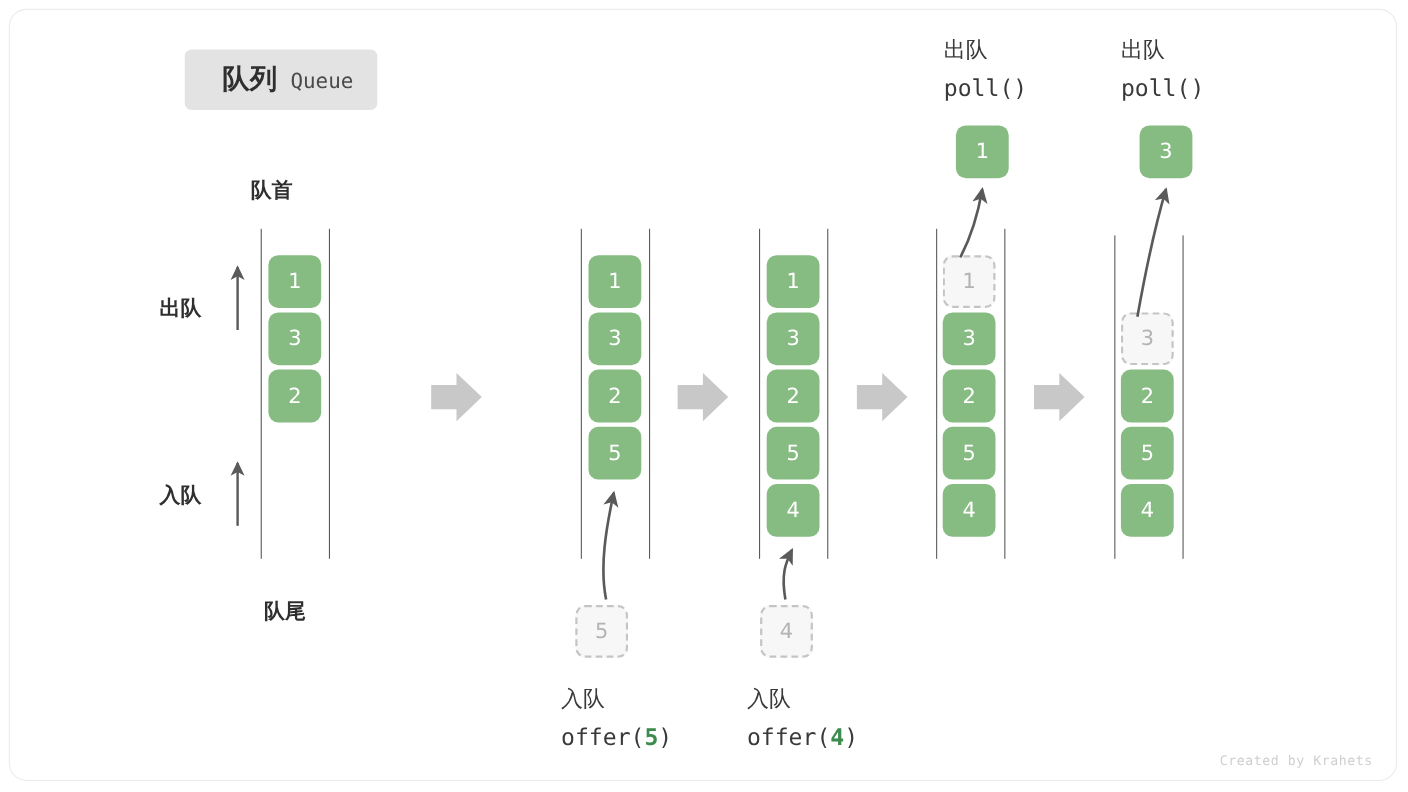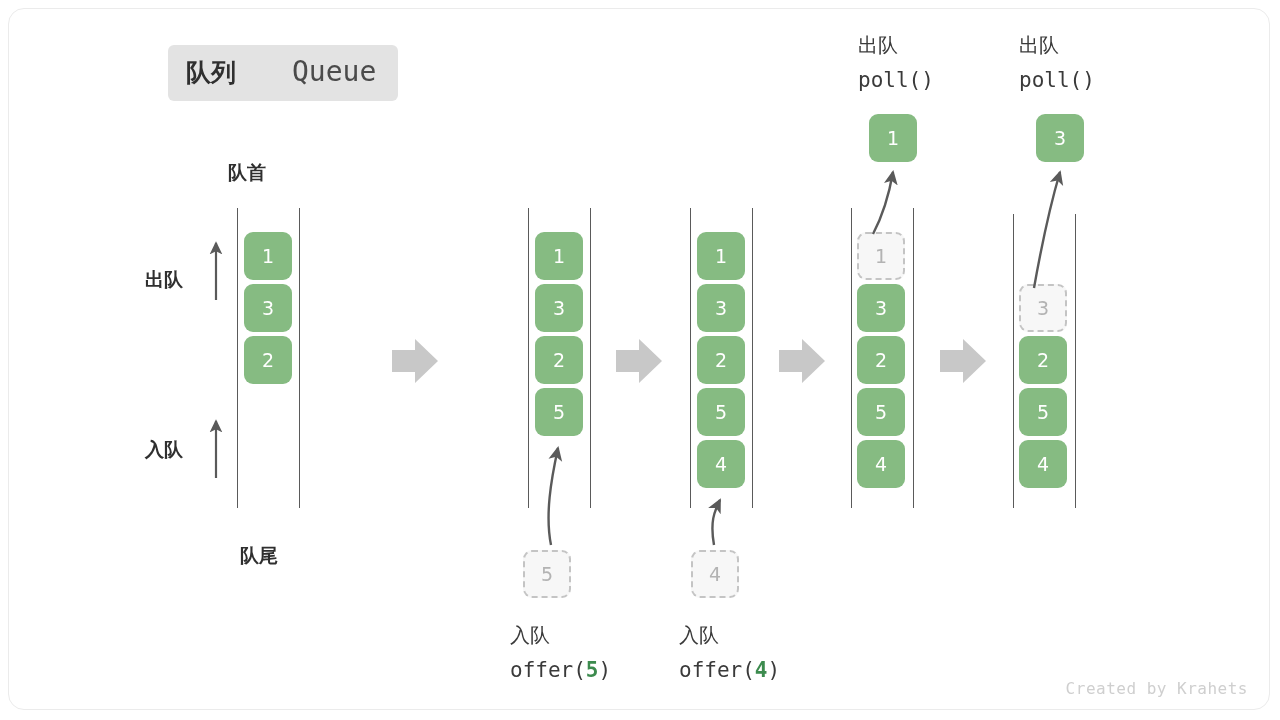--- a/index.html
+++ b/index.html
@@ -25,39 +25,38 @@
     border: 1px solid #ebebeb;
     border-radius: 16px;
     box-sizing: border-box;
   }
 
   
   .title-badge {
     position: absolute;
     left: 168px;
     top: 45px;
-    padding: 10px 22px 12px 18px;
+    padding: 10px 22px 12px 34px;
     background: #e3e3e3;
     border-radius: 6px;
     display: flex;
     align-items: baseline;
     gap: 12px;
     white-space: nowrap;
   }
   .title-cn {
     font-size: 25px;
     font-weight: bold;
     color: #2f2f2f;
     font-family: "DejaVu Sans", sans-serif;
   }
   .title-en {
-    font-size: 28px;
+    font-size: 19px;
     color: #4a4a4a;
     font-family: "DejaVu Sans Mono", monospace;
-    margin-left: 44px;
   }
 
   
   .lbl-cn-bold {
     position: absolute;
     font-family: "DejaVu Sans", sans-serif;
     font-weight: bold;
     font-size: 19px;
     color: #2f2f2f;
     white-space: nowrap;
@@ -117,21 +116,21 @@
     height: 720px;
     pointer-events: none;
   }
 
   
   .watermark {
     position: absolute;
     right: 32px;
     bottom: 22px;
     font-family: "DejaVu Sans Mono", monospace;
-    font-size: 16px;
+    font-size: 12px;
     color: #cfcfcf;
     letter-spacing: 0.5px;
     white-space: nowrap;
   }
 </style>
 </head>
 <body>
 
 <div id="canvas">
   <div class="card"></div>

